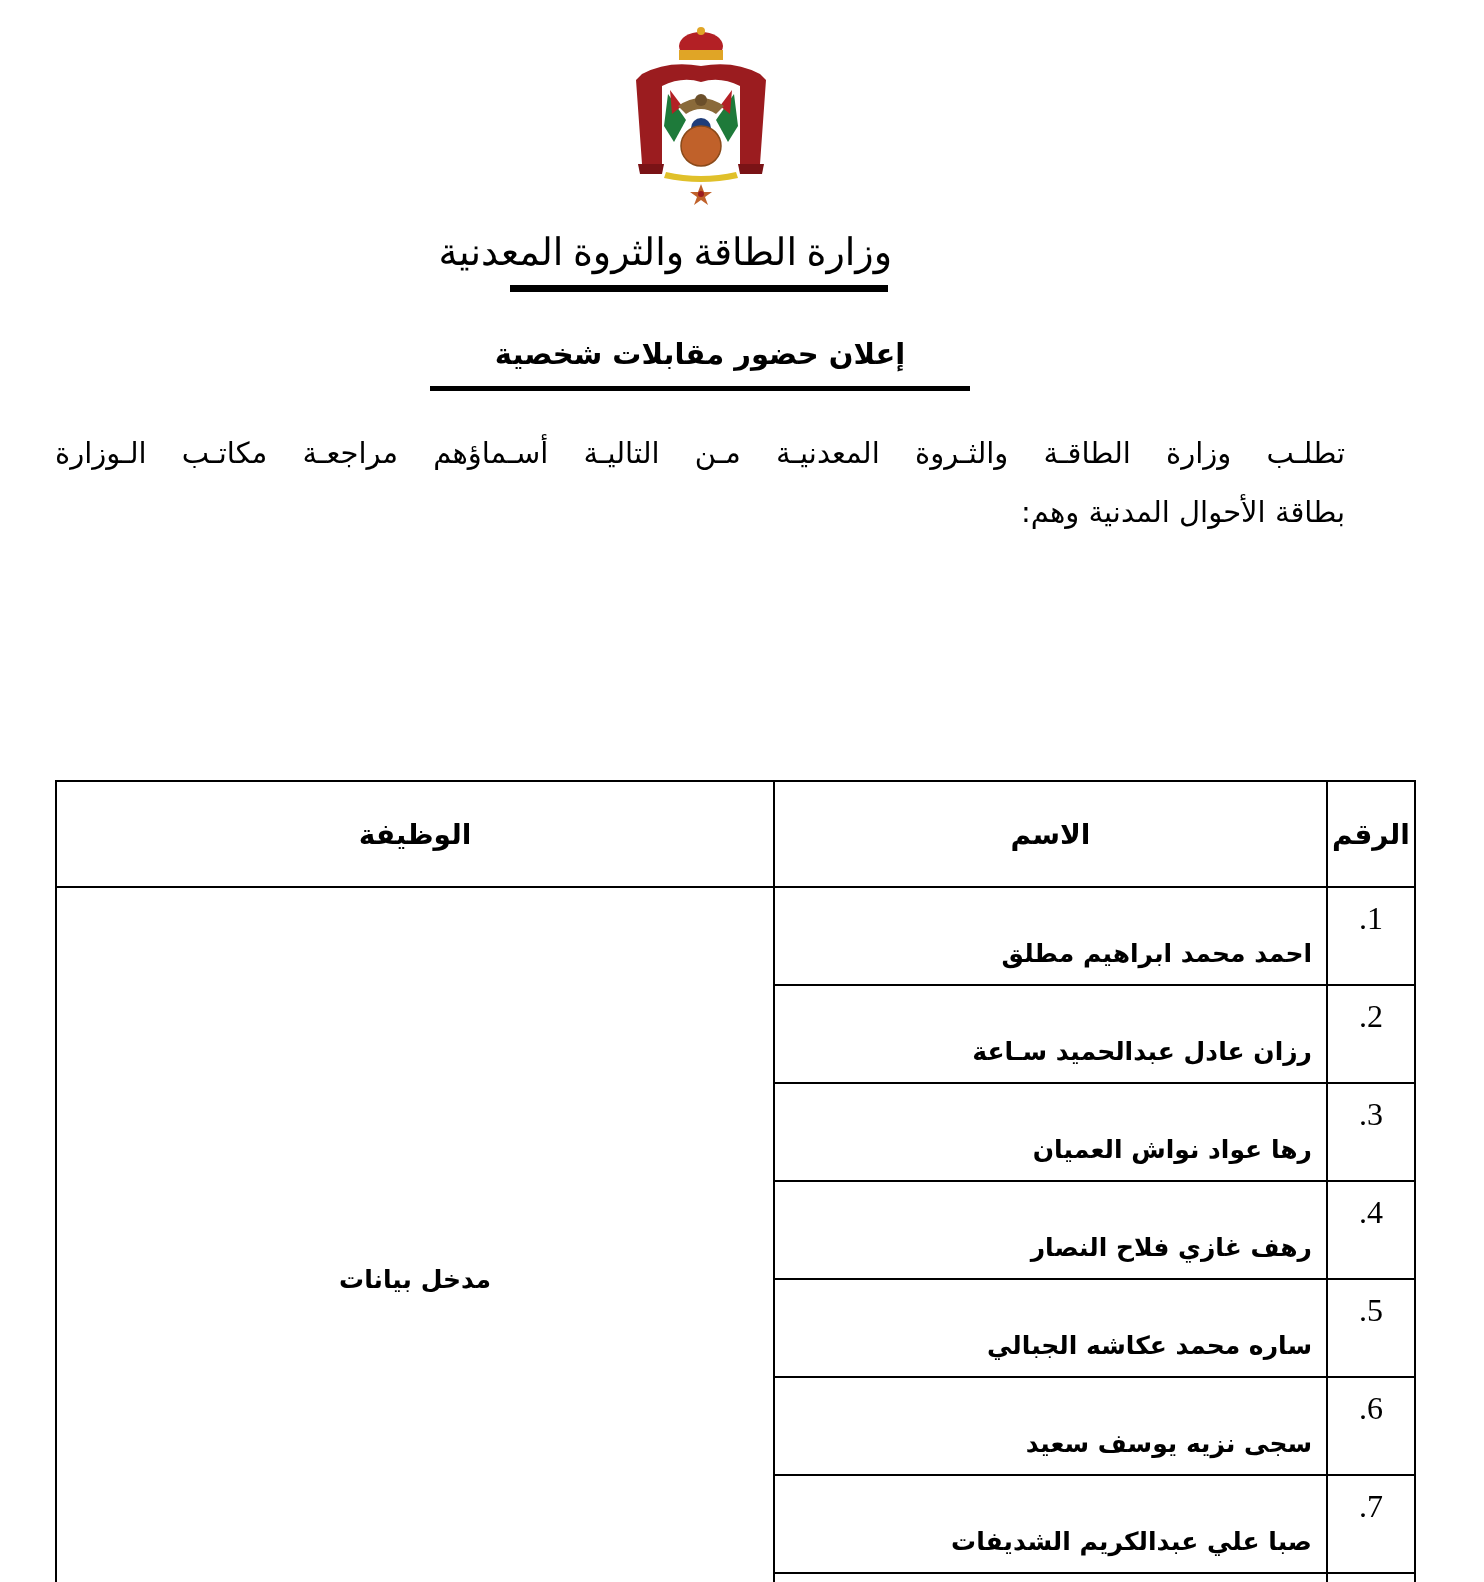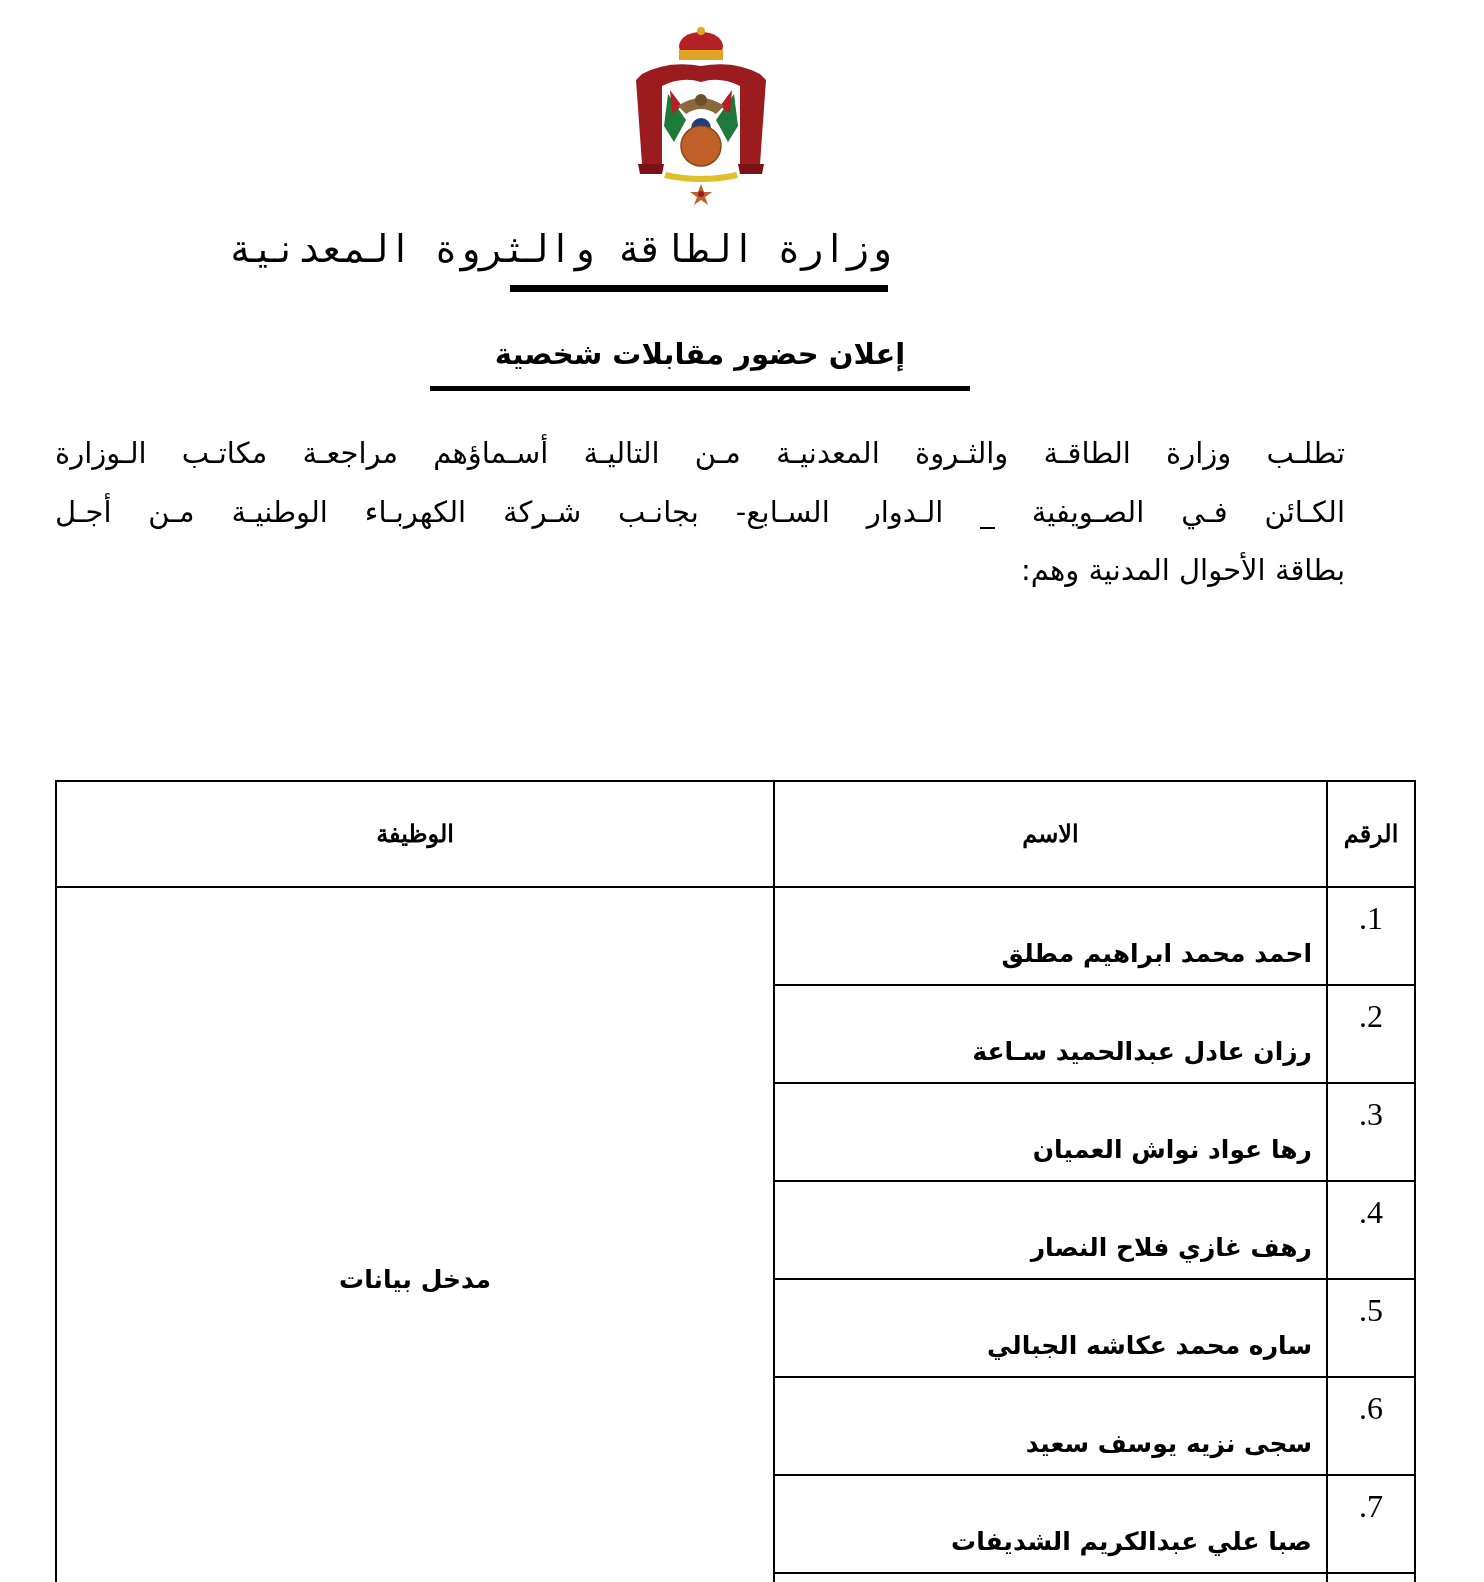--- a/index.html
+++ b/index.html
@@ -2,39 +2,39 @@
 <html><head>
 <meta charset="utf-8">
 <style>
   html, body { margin: 0; padding: 0; background: #ffffff; }
   body { width: 1484px; height: 1582px; position: relative; overflow: hidden;
          font-family: "DejaVu Sans", "Liberation Sans", sans-serif; color: #000; }
 
   .emblem { position: absolute; left: 628px; top: 24px; width: 146px; height: 184px; }
 
   .ministry-name { position: absolute; left: 500px; top: 222px; width: 392px; height: 60px;
-                   direction: rtl; text-align: center; font-family: Liberation Mono, monospace;
+                   direction: rtl; text-align: center; font-family: Liberation Serif, serif;
                    font-size: 38px; line-height: 60px; white-space: nowrap; letter-spacing: 1px; }
   .ministry-bar { position: absolute; left: 510px; top: 285px; width: 378px; height: 7px; background: #000; }
 
   .title { position: absolute; left: 400px; top: 326px; width: 600px; height: 56px;
            direction: rtl; text-align: center; font-weight: bold; font-size: 29px;
            line-height: 56px; white-space: nowrap; font-family: "DejaVu Sans", sans-serif; }
   .title-underline { position: absolute; left: 430px; top: 386px; width: 540px; height: 5px; background: #000; }
 
   .intro { position: absolute; left: 55px; top: 424px; width: 1290px;
            direction: rtl; font-weight: normal; font-size: 29px; line-height: 58.5px; }
   .intro .line { display: block; height: 58.5px; white-space: nowrap; text-align: justify;
                  text-align-last: justify; overflow: hidden; }
   .intro .line.last { text-align-last: right; }
 
   table.names { position: absolute; left: 55px; top: 780px; width: 1361px; height: 763px;
                 border-collapse: collapse; direction: rtl; table-layout: fixed; }
   table.names td, table.names th { border: 2.5px solid #000; padding: 0; vertical-align: middle; }
-  table.names th { font-weight: bold; font-size: 24px; height: 104px; font-family: Liberation Serif, serif; }
+  table.names th { font-weight: bold; font-size: 28px; height: 104px; }
   .col-num { width: 88px; }
   .col-name { width: 553px; }
   .col-job { width: auto; }
   td.num { text-align: center; vertical-align: top !important; padding-top: 12px !important;
            font-family: "Liberation Serif", serif; font-size: 32px; }
   td.name { padding-right: 14px !important; font-weight: bold; font-size: 25px;
             vertical-align: bottom !important; padding-bottom: 16px !important; }
   td.job { text-align: center; font-weight: bold; font-size: 25px; }
   th.h-num { text-align: center; padding-right: 14px; font-size: 24px; }
   th.h-name, th.h-job { text-align: center; }
@@ -73,21 +73,20 @@
 </svg>
 
 <div class="ministry-name">وزارة الطاقة والثروة المعدنية</div>
 <div class="ministry-bar"></div>
 
 <div class="title">إعلان حضور مقابلات شخصية</div>
 <div class="title-underline"></div>
 
 <div class="intro">
   <span class="line">تطلـب وزارة الطاقـة والثـروة المعدنيـة مـن التاليـة أسـماؤهم مراجعـة مكاتـب الـوزارة</span>
-  <span class="line">الكـائن فـي الصـويفية _ الـدوار السـابع- بجانـب شـركة الكهربـاء الوطنيـة مـن أجـل</span>
   <span class="line last">بطاقة الأحوال المدنية وهم:</span>
 </div>
 
 <table class="names">
   <colgroup>
     <col class="col-num">
     <col class="col-name">
     <col class="col-job">
   </colgroup>
   <thead>

